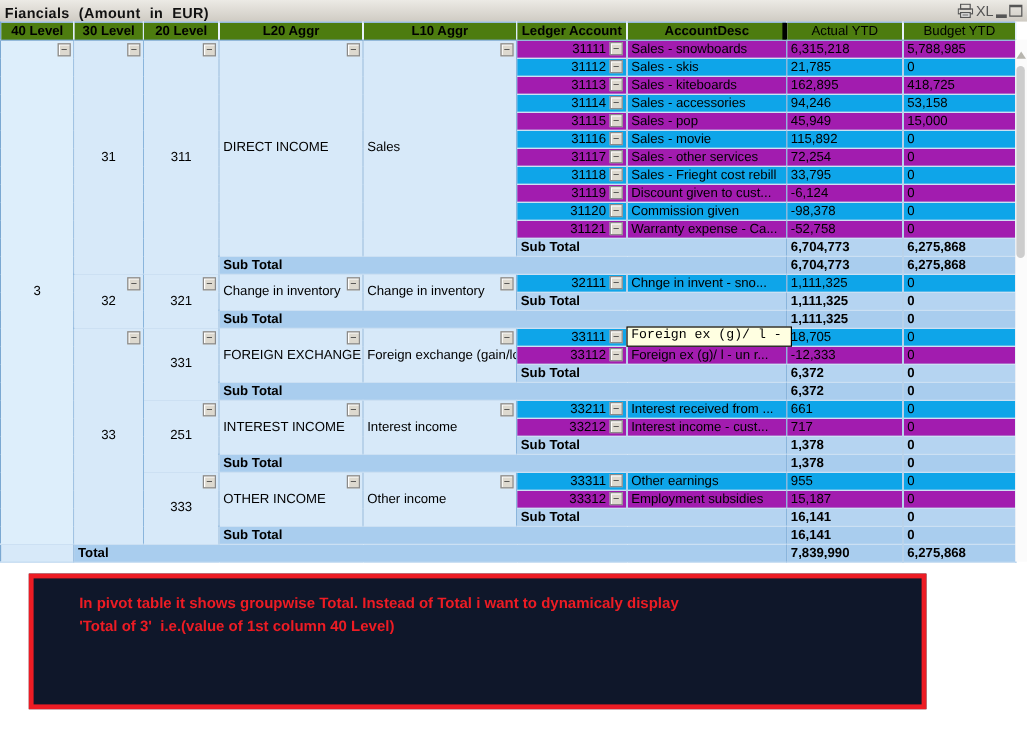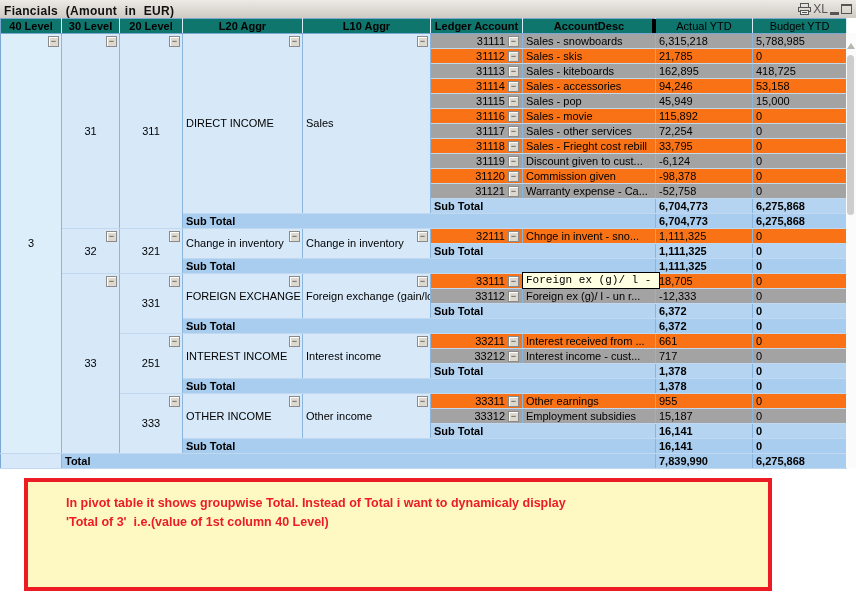--- a/index.html
+++ b/index.html
@@ -28,27 +28,27 @@
     border-collapse: collapse; table-layout: fixed; width: 846px;
     font-size: 11px; color: #000;
   }
   table.pivot td, table.pivot th {
     height: 15px; padding: 0 3px; line-height: 13px;
     border-right: 1px solid #8ab5dc; border-bottom: 1px solid #c0d9f0;
     overflow: hidden; white-space: nowrap; vertical-align: middle;
   }
   table.pivot { border: 1px solid #7aa8d2; }
   th {
-    background: #0f766e; font-weight: bold; height: 14px;
+    background: #4d7c0f; font-weight: bold; height: 14px;
     border-right: 1px solid #d9eaf9 !important; border-bottom: 1px solid #7aa8d2 !important;
     font-size: 11px;
   }
   th.measure { font-weight: normal; }
-  tr.r-dark td { background: #a3a3a3; }
-  tr.r-light td { background: #f97316; }
+  tr.r-dark td { background: #a21caf; }
+  tr.r-light td { background: #0ea5e9; }
   tr.subB td { background: #b5d4f1; font-weight: bold; border-top: 1px solid #9cc1e4; }
   tr.subC td { background: #a9cdee; font-weight: bold; border-top: 1px solid #9cc1e4; }
   tr.totalrow td { background: #a9cdee; font-weight: bold; border-top: 1px solid #8ab5dc; margin-top: 36px; }
   td.gc { background: #d7e9f9 !important; position: relative; vertical-align: middle; }
   td.gc40 { background: #ddeefb !important; }
   td.cnum { text-align: center; }
   td.l20c, td.l10c { white-space: normal; line-height: 13px; padding-top: 1px; }
   td.led { text-align: right; }
   td.num { }
   td.slab { text-align: left; }
@@ -75,21 +75,21 @@
     border-left: 4px solid transparent; border-right: 4px solid transparent;
     border-bottom: 6px solid #b7b5ae;
   }
   .vscroll .thumb {
     position: absolute; top: 22px; left: 1px; width: 7px; height: 160px;
     background: #cdcdcd; border-radius: 4px;
   }
   
   .note-box {
     position: absolute; left: 24px; top: 478px; width: 748px; height: 113px;
-    border: 4px solid #ed1c24; background: #fef9c3;
+    border: 4px solid #ed1c24; background: #0f172a;
     padding: 12px 8px 0 38px;
   }
   .note-line {
     color: #ed1c24; font-weight: bold; font-size: 12.5px; line-height: 19px;
     white-space: pre-wrap;
   }
 </style>
 </head>
 <body>
 

